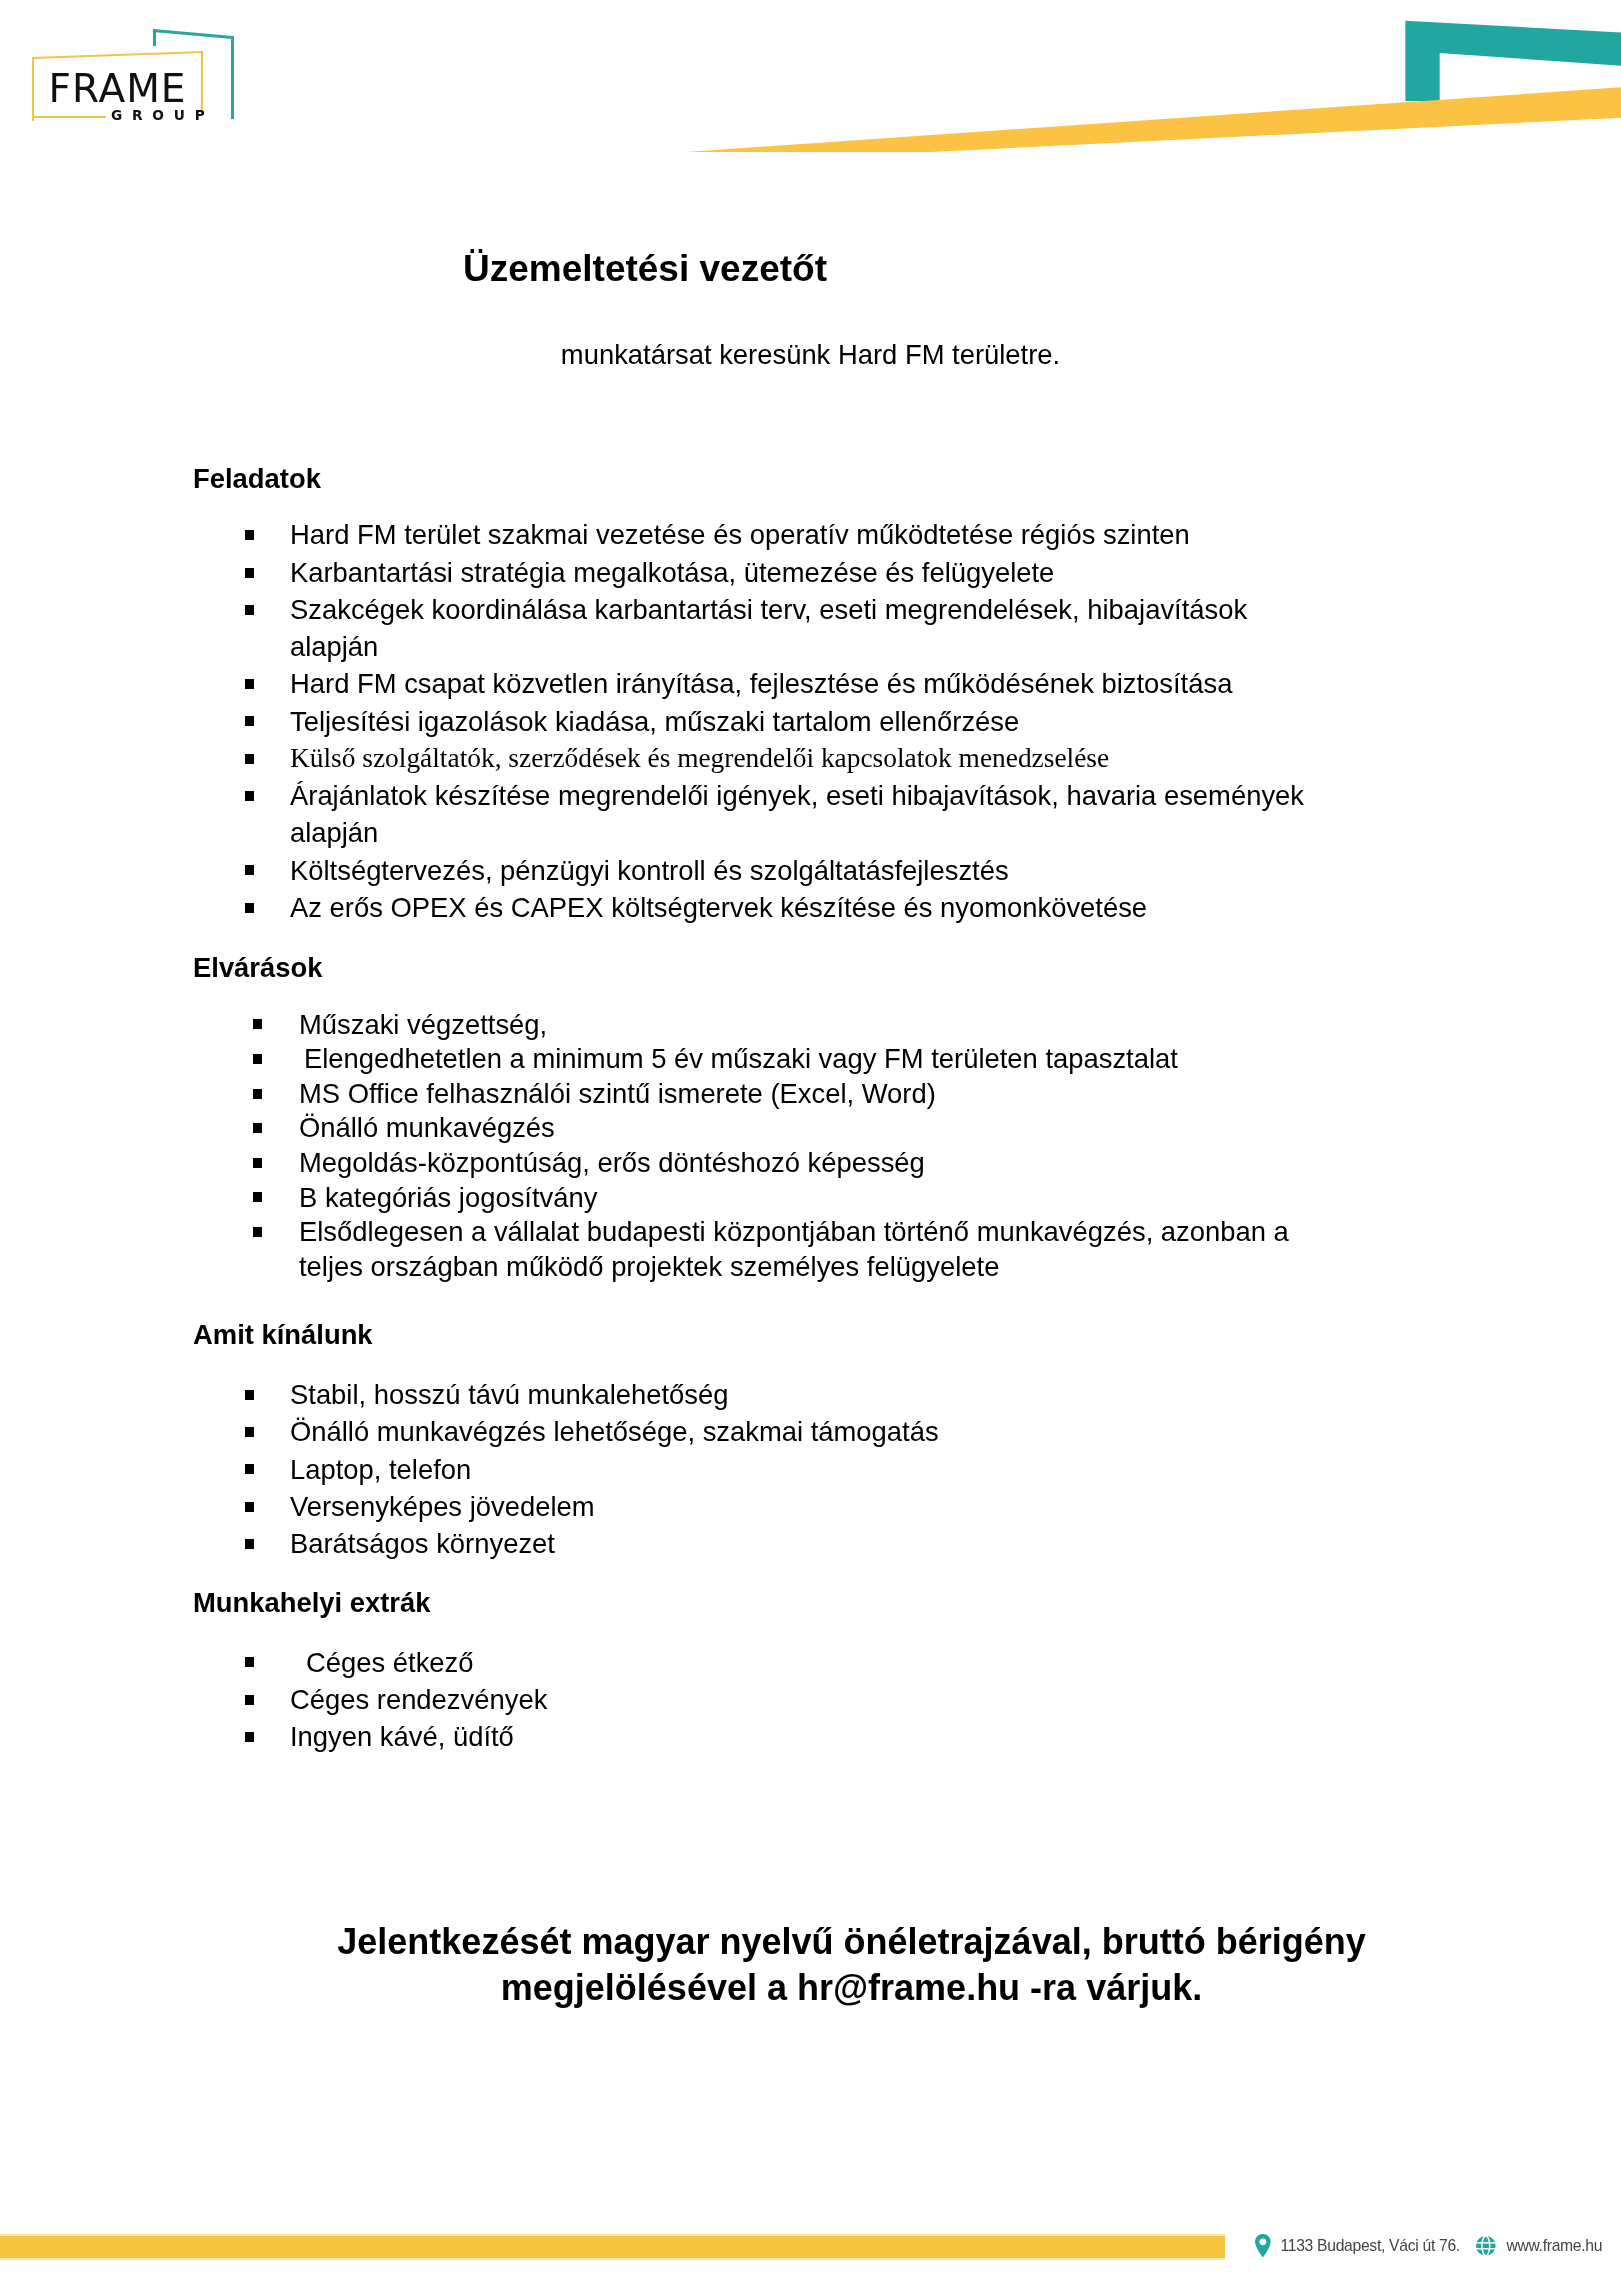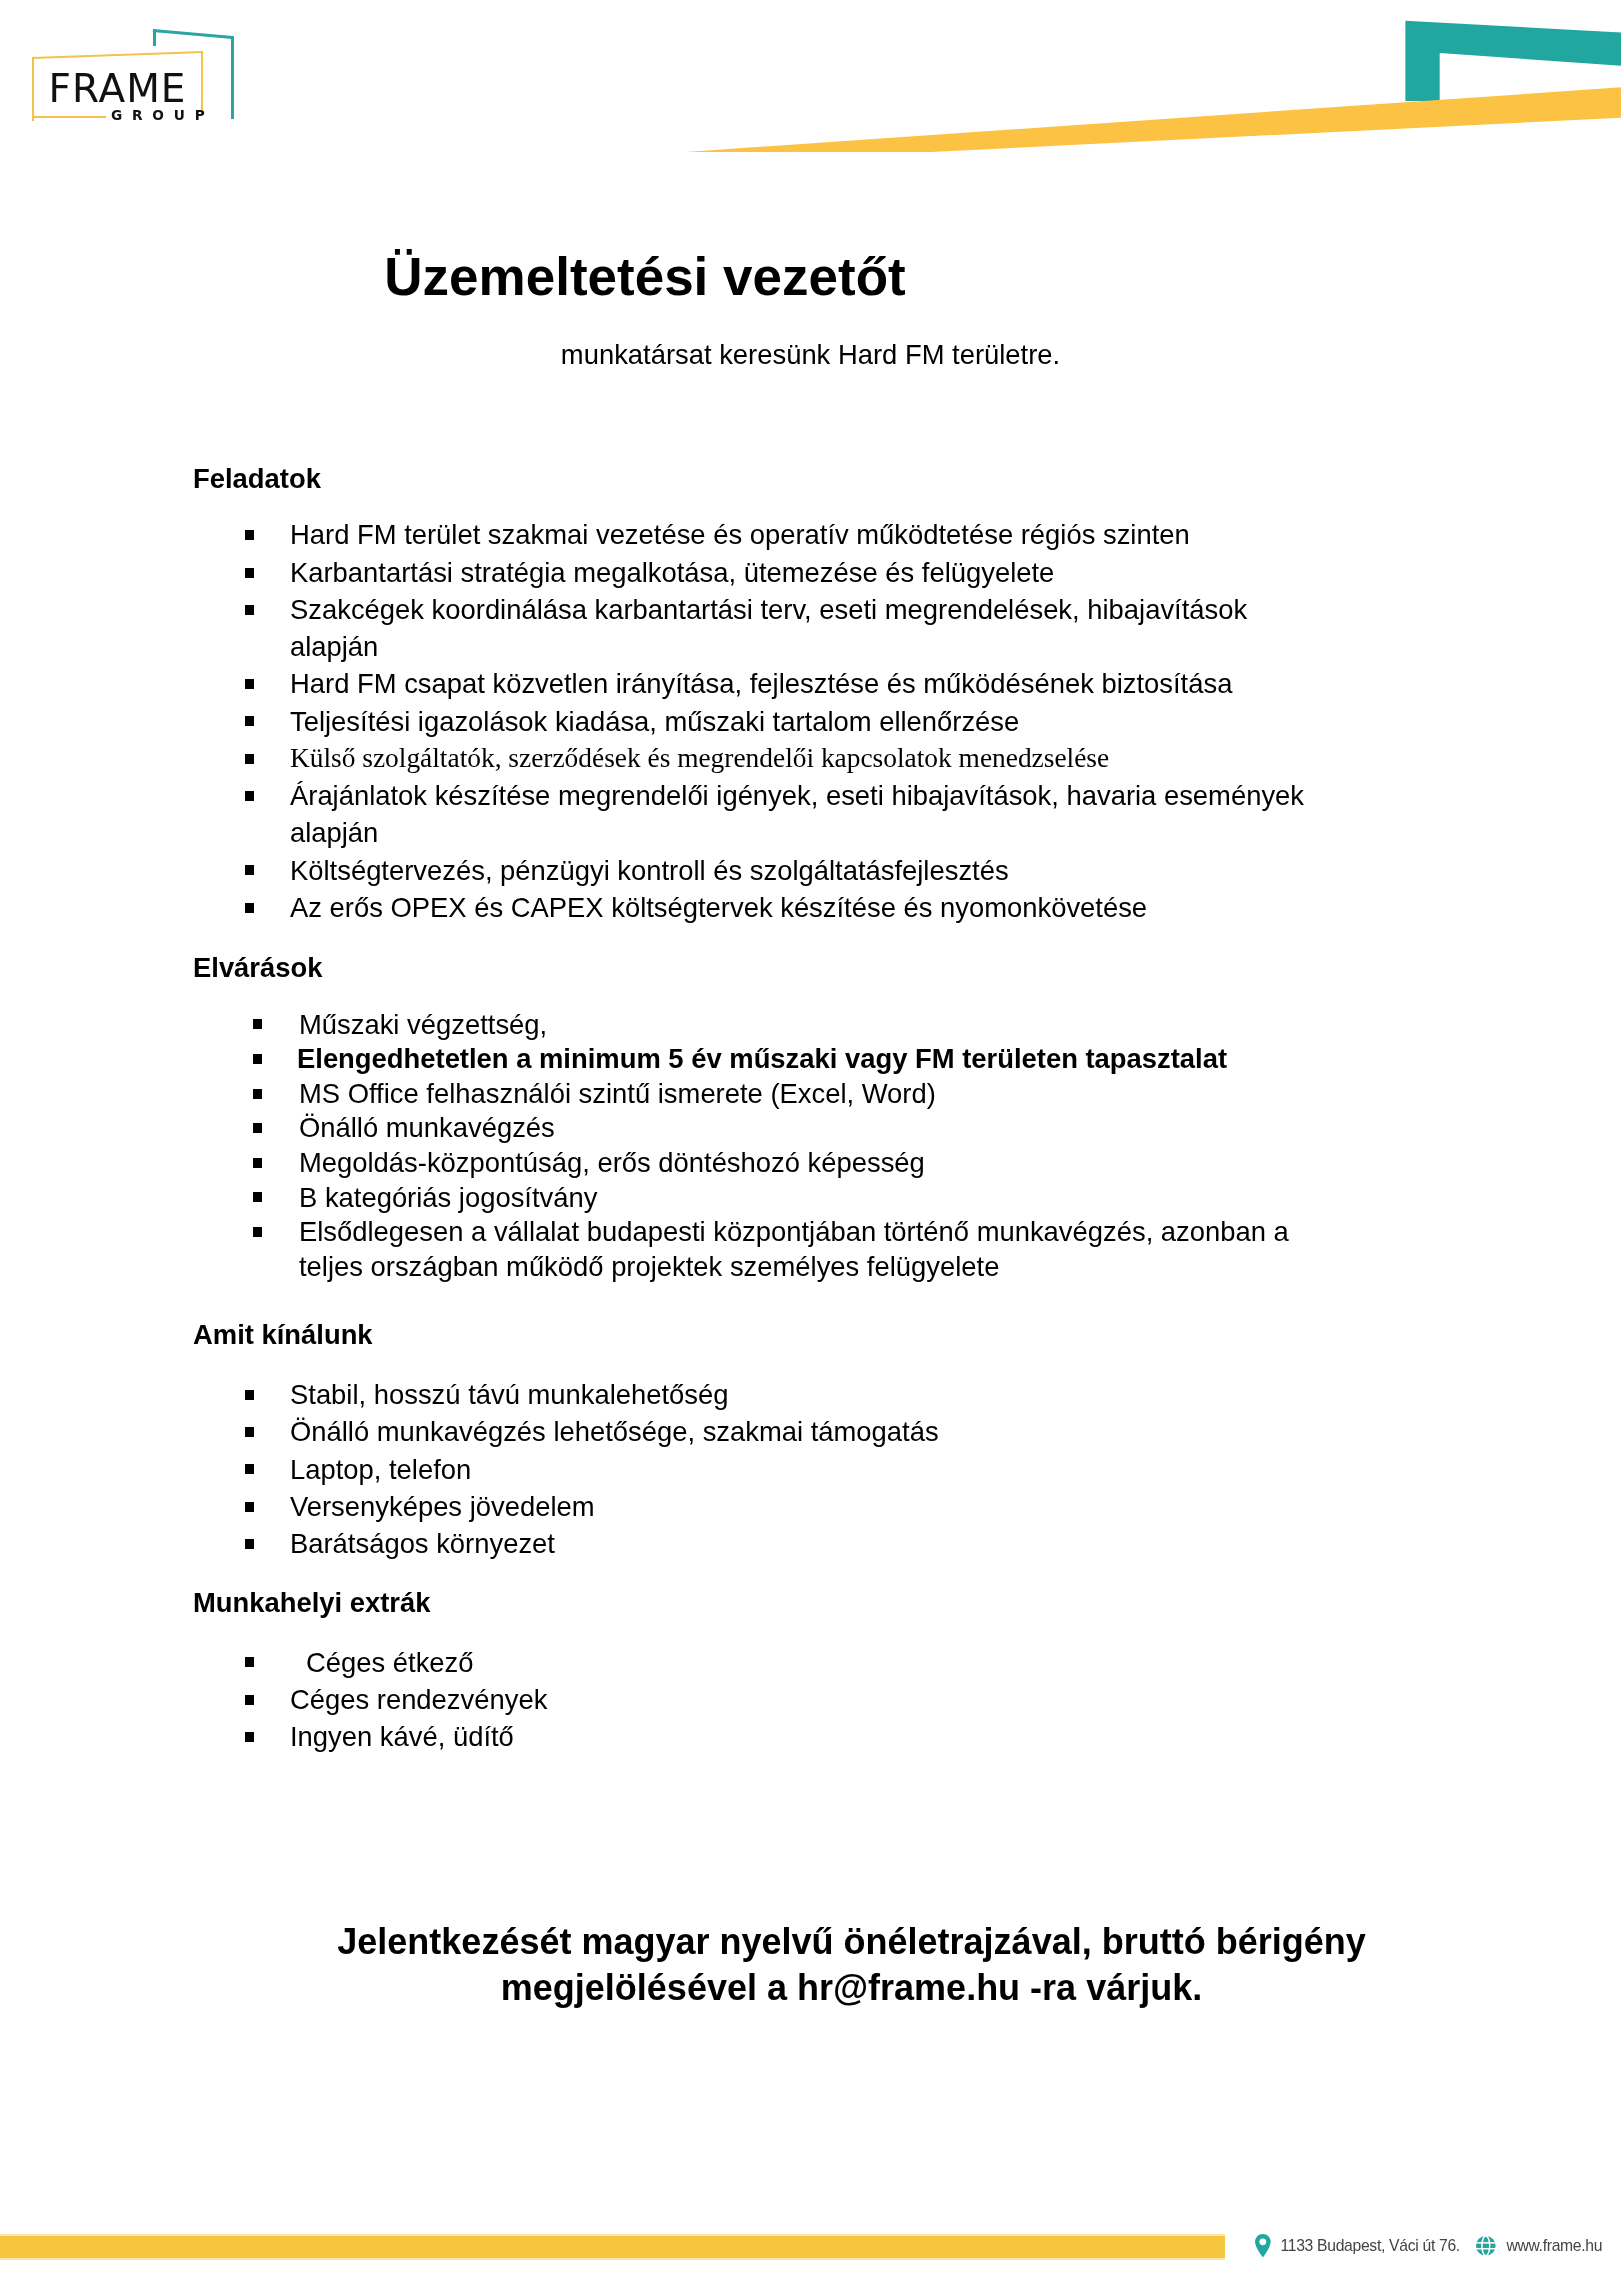--- a/index.html
+++ b/index.html
@@ -16,21 +16,21 @@
   .logo .frame-t-left { position: absolute; left: 124px; top: 4.9px; width: 2.9px; height: 16.7px; background: #2aa5a1; }
   .logo .frame-t-right { position: absolute; left: 202px; top: 11.8px; width: 2.9px; height: 83px; background: #2aa5a1; }
   .logo .word { position: absolute; left: 19.6px; top: 44px; font-size: 39px; font-weight: normal; letter-spacing: 1px;
                 font-family: "DejaVu Sans", sans-serif; color: #111; line-height: 1; }
   .logo .sub { position: absolute; left: 82px; top: 84px; font-size: 13.7px; font-weight: bold; letter-spacing: 9.8px;
                font-family: "DejaVu Sans", sans-serif; color: #111; line-height: 1; }
 
   
   .deco { left: 686px; top: 0; width: 935px; height: 157px; }
 
-  .title { left: 0; width: 1290px; top: 250px; text-align: center; font-size: 53px; font-weight: bold; line-height: 1; }
+  .title { left: 0; width: 1290px; top: 250px; text-align: center; font-size: 37px; font-weight: bold; line-height: 1; }
   .subtitle { left: 0; width: 1621px; top: 341px; text-align: center; font-size: 27.4px; line-height: 1; }
 
   .heading { left: 193px; font-size: 27.4px; font-weight: bold; line-height: 1; }
   .item { font-size: 27.4px; line-height: 1; white-space: nowrap; }
   .bullet { position: absolute; width: 8.8px; height: 9.8px; background: #000; }
 
   .closing { left: 0; width: 1621px; text-align: center; font-size: 36px; font-weight: bold; line-height: 1; padding-left: 41px; }
 
   .footer-bar { left: 0; top: 2236px; width: 1225px; height: 21.6px; background: #f7c63f;
                 box-shadow: 0 -2px 0 #fbe6a8, 0 2px 0 #fbe6a8; }
@@ -78,21 +78,21 @@
     <div class="abs item" style="left: 290px; top: 782px;">Árajánlatok készítése megrendelői igények, eseti hibajavítások, havaria események</div>
     <div class="abs item" style="left: 290px; top: 819px;">alapján</div>
     <div class="bullet" style="left: 245px; top: 865px;"></div>
     <div class="abs item" style="left: 290px; top: 857px;">Költségtervezés, pénzügyi kontroll és szolgáltatásfejlesztés</div>
     <div class="bullet" style="left: 245px; top: 903px;"></div>
     <div class="abs item" style="left: 290px; top: 894px;">Az erős OPEX és CAPEX költségtervek készítése és nyomonkövetése</div>
     <div class="abs heading" style="top: 954px;">Elvárások</div>
     <div class="bullet" style="left: 253px; top: 1019px;"></div>
     <div class="abs item" style="left: 299px; top: 1011px;">Műszaki végzettség,</div>
     <div class="bullet" style="left: 253px; top: 1054px;"></div>
-    <div class="abs item" style="left: 297px; top: 1045px; font-weight: bold;">Elengedhetetlen a minimum 5 év műszaki vagy FM területen tapasztalat</div>
+    <div class="abs item" style="left: 304px; top: 1045px;">Elengedhetetlen a minimum 5 év műszaki vagy FM területen tapasztalat</div>
     <div class="bullet" style="left: 253px; top: 1089px;"></div>
     <div class="abs item" style="left: 299px; top: 1080px;">MS Office felhasználói szintű ismerete (Excel, Word)</div>
     <div class="bullet" style="left: 253px; top: 1123px;"></div>
     <div class="abs item" style="left: 299px; top: 1114px;">Önálló munkavégzés</div>
     <div class="bullet" style="left: 253px; top: 1158px;"></div>
     <div class="abs item" style="left: 299px; top: 1149px;">Megoldás-központúság, erős döntéshozó képesség</div>
     <div class="bullet" style="left: 253px; top: 1192px;"></div>
     <div class="abs item" style="left: 299px; top: 1184px;">B kategóriás jogosítvány</div>
     <div class="bullet" style="left: 253px; top: 1227px;"></div>
     <div class="abs item" style="left: 299px; top: 1218px;">Elsődlegesen a vállalat budapesti központjában történő munkavégzés, azonban a</div>

